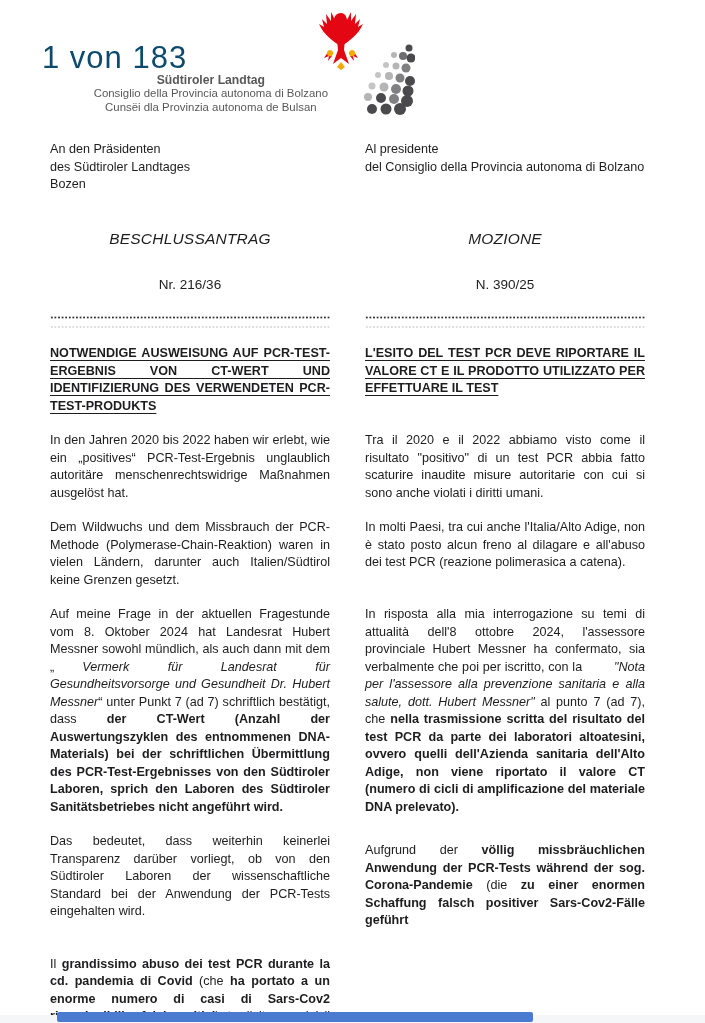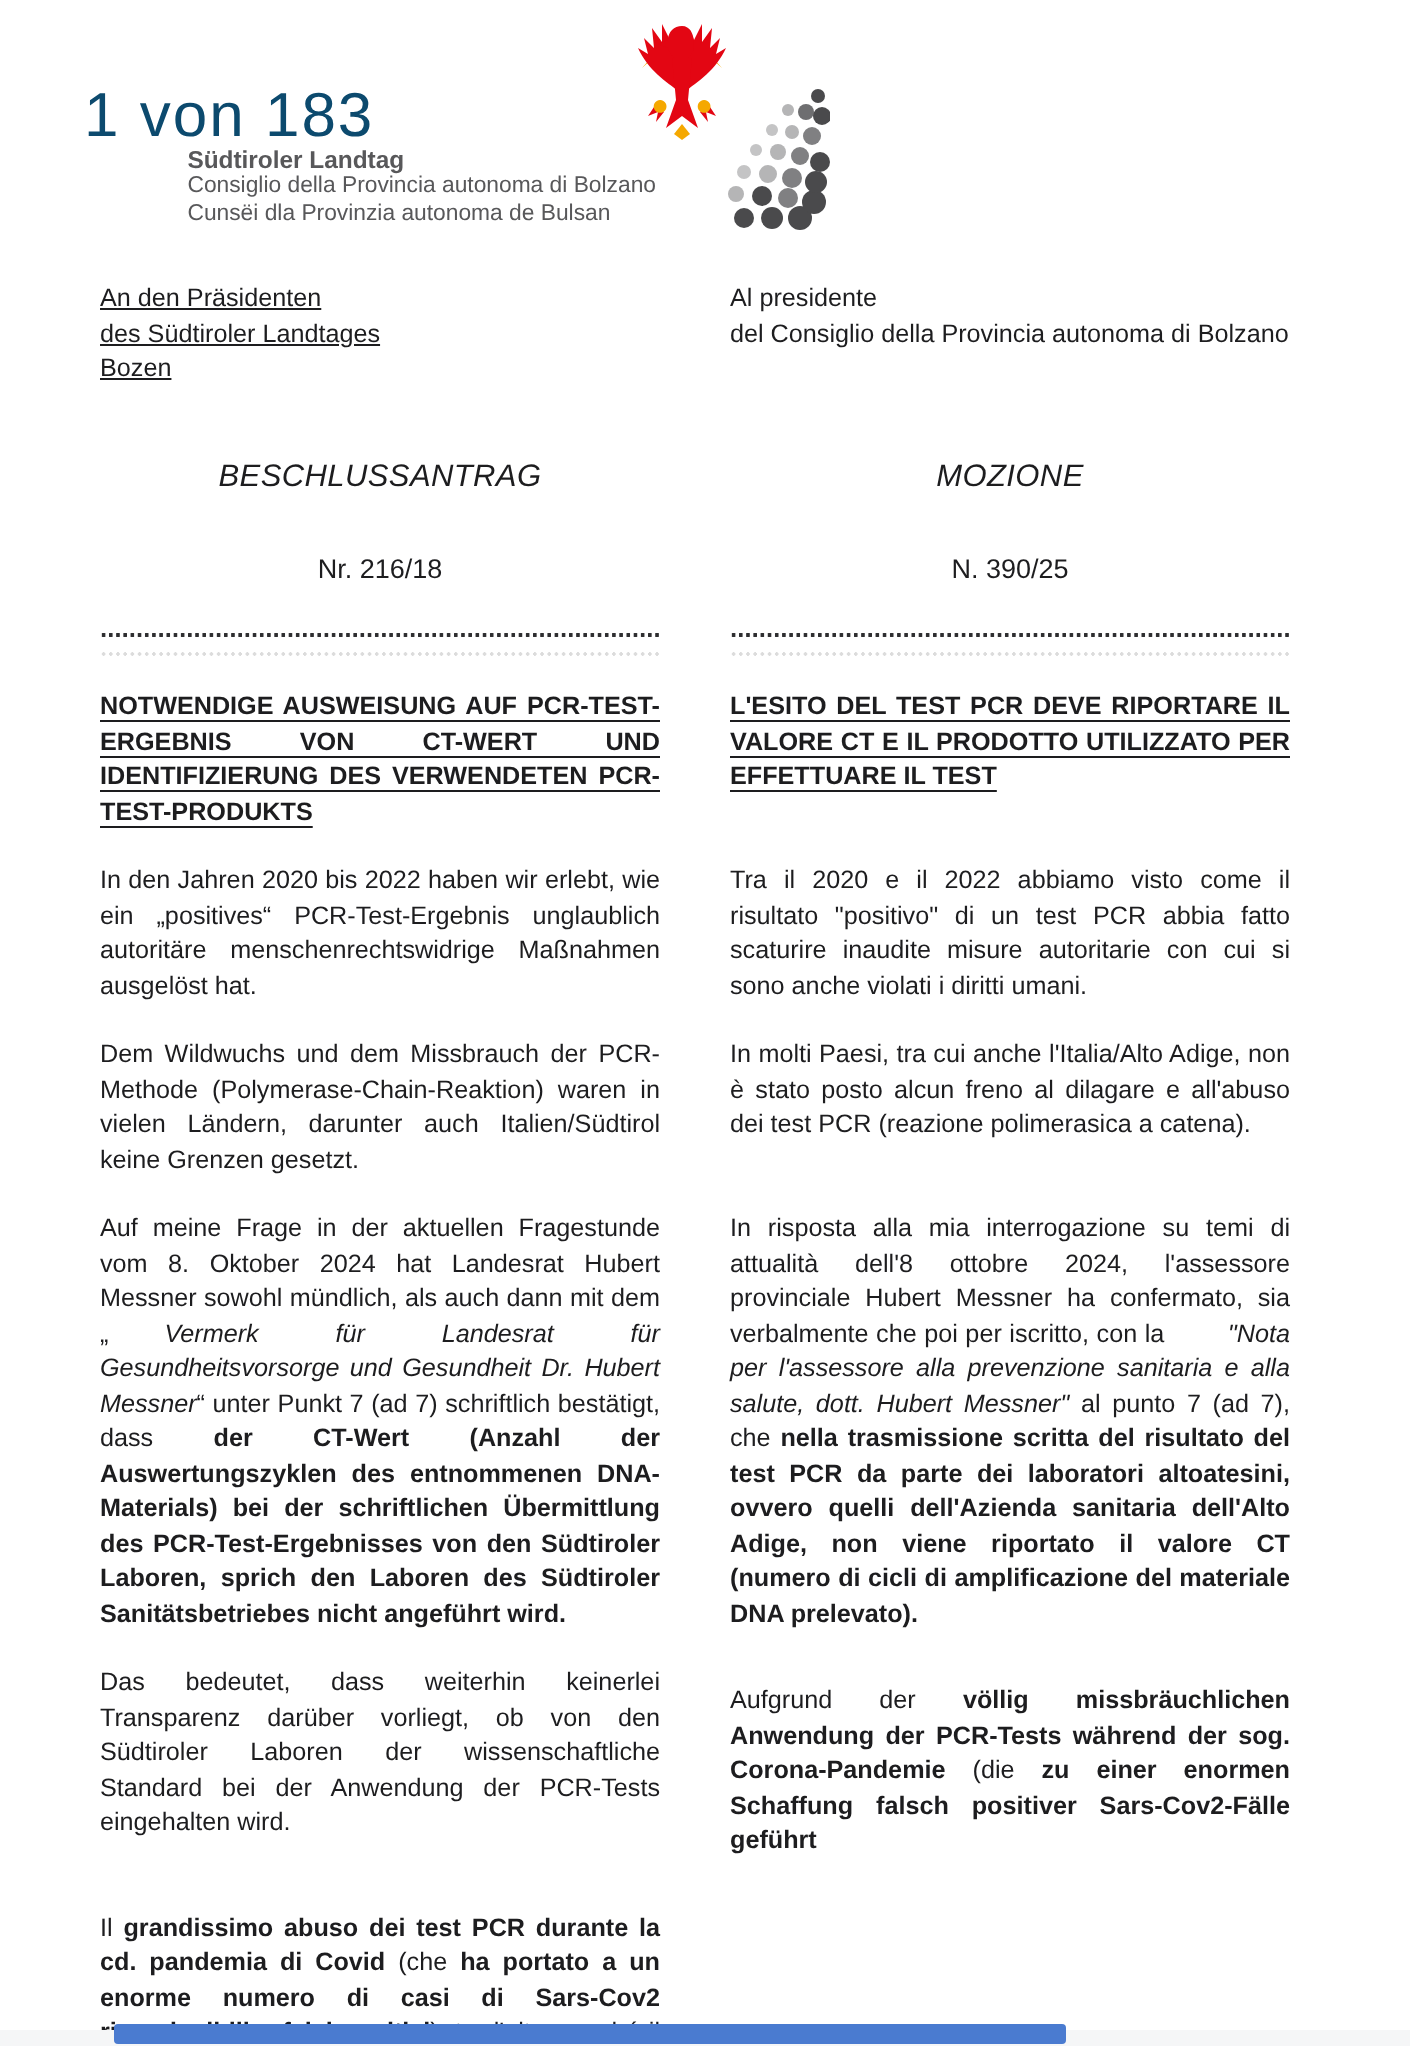--- a/index.html
+++ b/index.html
@@ -8,27 +8,27 @@
     width:705px; height:1023px; position:relative; overflow:hidden;
     font-family:"Liberation Sans", sans-serif; color:#1d1d1f;
   }
   .page-num {
     position:absolute; left:42px; top:40px;
     font-size:31px; color:#0c4a6e; letter-spacing:1px;
   }
   .logo-eagle { position:absolute; left:314px; top:10px; }
   .logo-dots  { position:absolute; left:363px; top:44px; }
   .logo-text {
-    position:absolute; right:377px; top:74px; text-align:left;
+    position:absolute; right:377px; top:74px; text-align:center;
     color:#58585a; font-size:11.4px; line-height:13.4px; white-space:nowrap;
   }
   .logo-text .l1 { font-weight:bold; font-size:12.2px; }
   .addr-row { position:absolute; top:141px; left:50px; width:595px; display:flex; }
   .addr { width:280px; font-size:12.6px; line-height:17.5px; }
-  .addr.left { margin-right:35px;text-decoration:underline; }
+  .addr.left { margin-right:35px; }
   .content-grid {
     position:absolute; left:50px; top:230px; width:595px;
     display:grid; grid-template-columns:280px 280px; column-gap:35px; row-gap:17px;
   }
   .doc-type { text-align:center; font-size:15.5px; letter-spacing:.2px;font-style:italic; }
   .doc-num  { text-align:center; font-size:13.5px; margin-top:12px; }
   .sep { margin-top:7px; }
   .sep .d1 {
     height:3px;
     background-image:radial-gradient(circle, #2e2e30 1px, transparent 1.15px);
@@ -117,21 +117,21 @@
   <div class="addr" lang="it">
     <div>Al presidente</div>
     <div>del Consiglio della Provincia autonoma di Bolzano</div>
   </div>
 </div>
 
 <div class="content-grid">
   <div class="doc-type">BESCHLUSSANTRAG</div>
   <div class="doc-type">MOZIONE</div>
 
-  <div class="doc-num">Nr. 216/18</div>
+  <div class="doc-num">Nr. 216/36</div>
   <div class="doc-num">N. 390/25</div>
 
   <div class="sep">
       <div class="d1"></div>
       <div class="d2"></div>
     </div>
   <div class="sep">
       <div class="d1"></div>
       <div class="d2"></div>
     </div>

